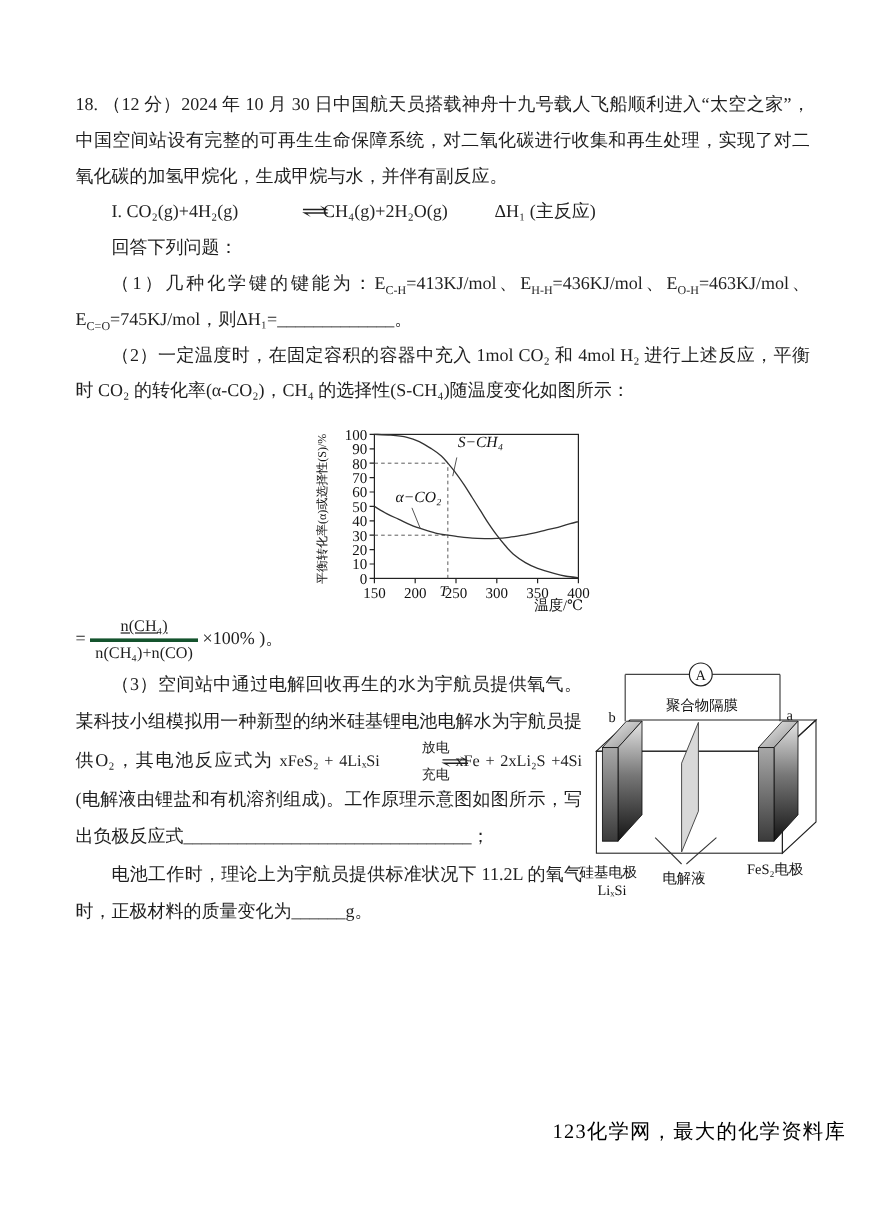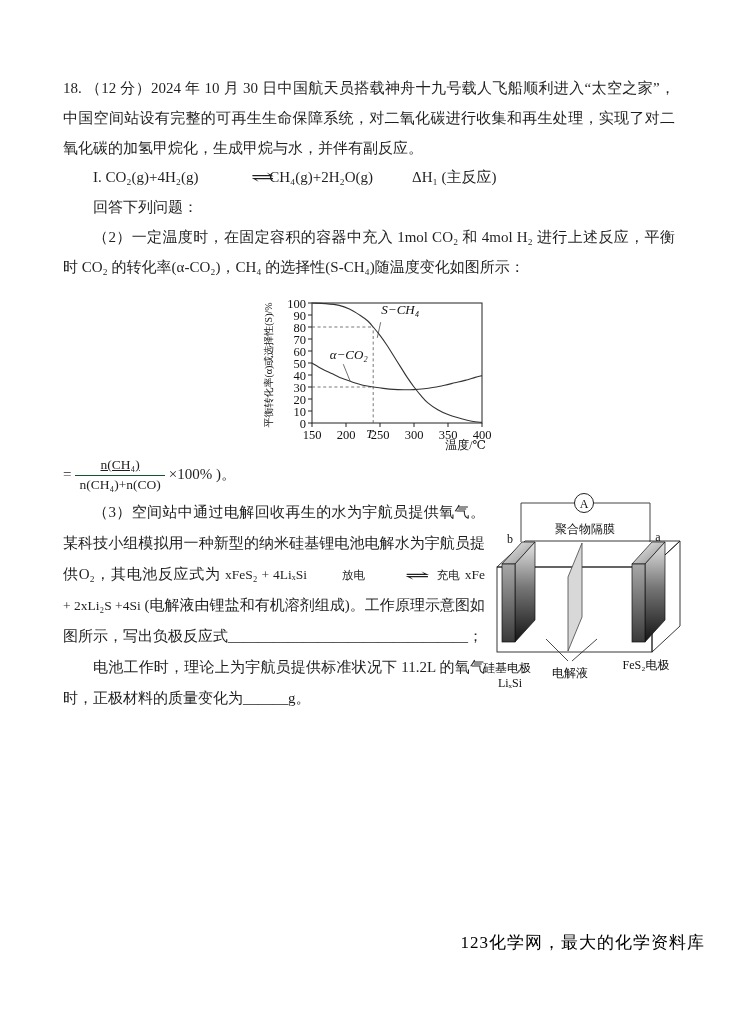--- a/index.html
+++ b/index.html
@@ -13,34 +13,35 @@
   .fracline{margin:2px 0;line-height:42px;text-indent:0;text-align:left;}
   .sec3{position:relative;}
   .narrow{width:422px;line-height:31px;}
   .diagram{position:absolute;top:-16px;right:-57px;width:252px;height:215px;}
   .watermark{position:absolute;right:32px;bottom:10px;color:#000000;font-size:17px;letter-spacing:1px;font-family:Liberation Serif, serif;}
   sub{font-size:10px;line-height:0;}
   .eqarrow{display:inline-block;transform:scaleX(1.9);margin:0 14px;}
   .gap{display:inline-block;}
   .fm{font-size:13.5px;}
   .frac{display:inline-block;vertical-align:middle;text-align:center;font-size:13.5px;line-height:1.25;margin:0 4px;}
-  .frac .num{display:block;border-bottom:1px solid #14532d;padding:0 4px 1px;text-decoration:underline;}
+  .frac .num{display:block;border-bottom:3px solid #14532d;padding:0 4px 1px;text-decoration:underline;}
   .frac .den{display:block;padding:1px 4px 0;}
-  .ou{display:inline-flex;flex-direction:row;align-items:center;vertical-align:middle;
+  .ou{display:inline-flex;flex-direction:column;align-items:center;vertical-align:middle;
       line-height:1.1;margin:0 5px;font-size:11.5px;}
   .ou-a{font-size:14px;line-height:9px;transform:scaleX(2.1);}
 </style>
 </head>
 <body>
 
 <div class="page">
   <div class="content">
     <p class="para noindent">18. （12 分）2024 年 10 月 30 日中国航天员搭载神舟十九号载人飞船顺利进入“太空之家”，中国空间站设有完整的可再生生命保障系统，对二氧化碳进行收集和再生处理，实现了对二氧化碳的加氢甲烷化，生成甲烷与水，并伴有副反应。</p>
     <p class="rxn">I. CO₂(g)+4H₂(g)<span class="eqarrow">⇌</span>CH₄(g)+2H₂O(g)<span class="gap" style="width: 2.6em;"></span>ΔH₁ (主反应)</p>
     <p class="para">回答下列问题：</p>
+    <p class="para">（1）几种化学键的键能为：E<sub>C-H</sub>=413KJ/mol、E<sub>H-H</sub>=436KJ/mol、E<sub>O-H</sub>=463KJ/mol、E<sub>C=O</sub>=745KJ/mol，则ΔH₁=_____________。</p>
     <p class="para">（2）一定温度时，在固定容积的容器中充入 1mol CO₂ 和 4mol H₂ 进行上述反应，平衡时 CO₂ 的转化率(α-CO₂)，CH₄ 的选择性(S-CH₄)随温度变化如图所示：</p>
 
     <svg id="chart" class="chart" width="250" height="168" viewBox="0 0 250 168">
         <rect x="50" y="20" width="170" height="120" fill="none" stroke="#222" stroke-width="1"></rect>
         <line x1="46" y1="140" x2="50" y2="140" stroke="#222" stroke-width="1"></line>
         <text x="44" y="144.5" text-anchor="end" font-size="12.5" fill="#111">0</text>
         <line x1="46" y1="128" x2="50" y2="128" stroke="#222" stroke-width="1"></line>
         <text x="44" y="132.5" text-anchor="end" font-size="12.5" fill="#111">10</text>
         <line x1="46" y1="116" x2="50" y2="116" stroke="#222" stroke-width="1"></line>
         <text x="44" y="120.5" text-anchor="end" font-size="12.5" fill="#111">20</text>

